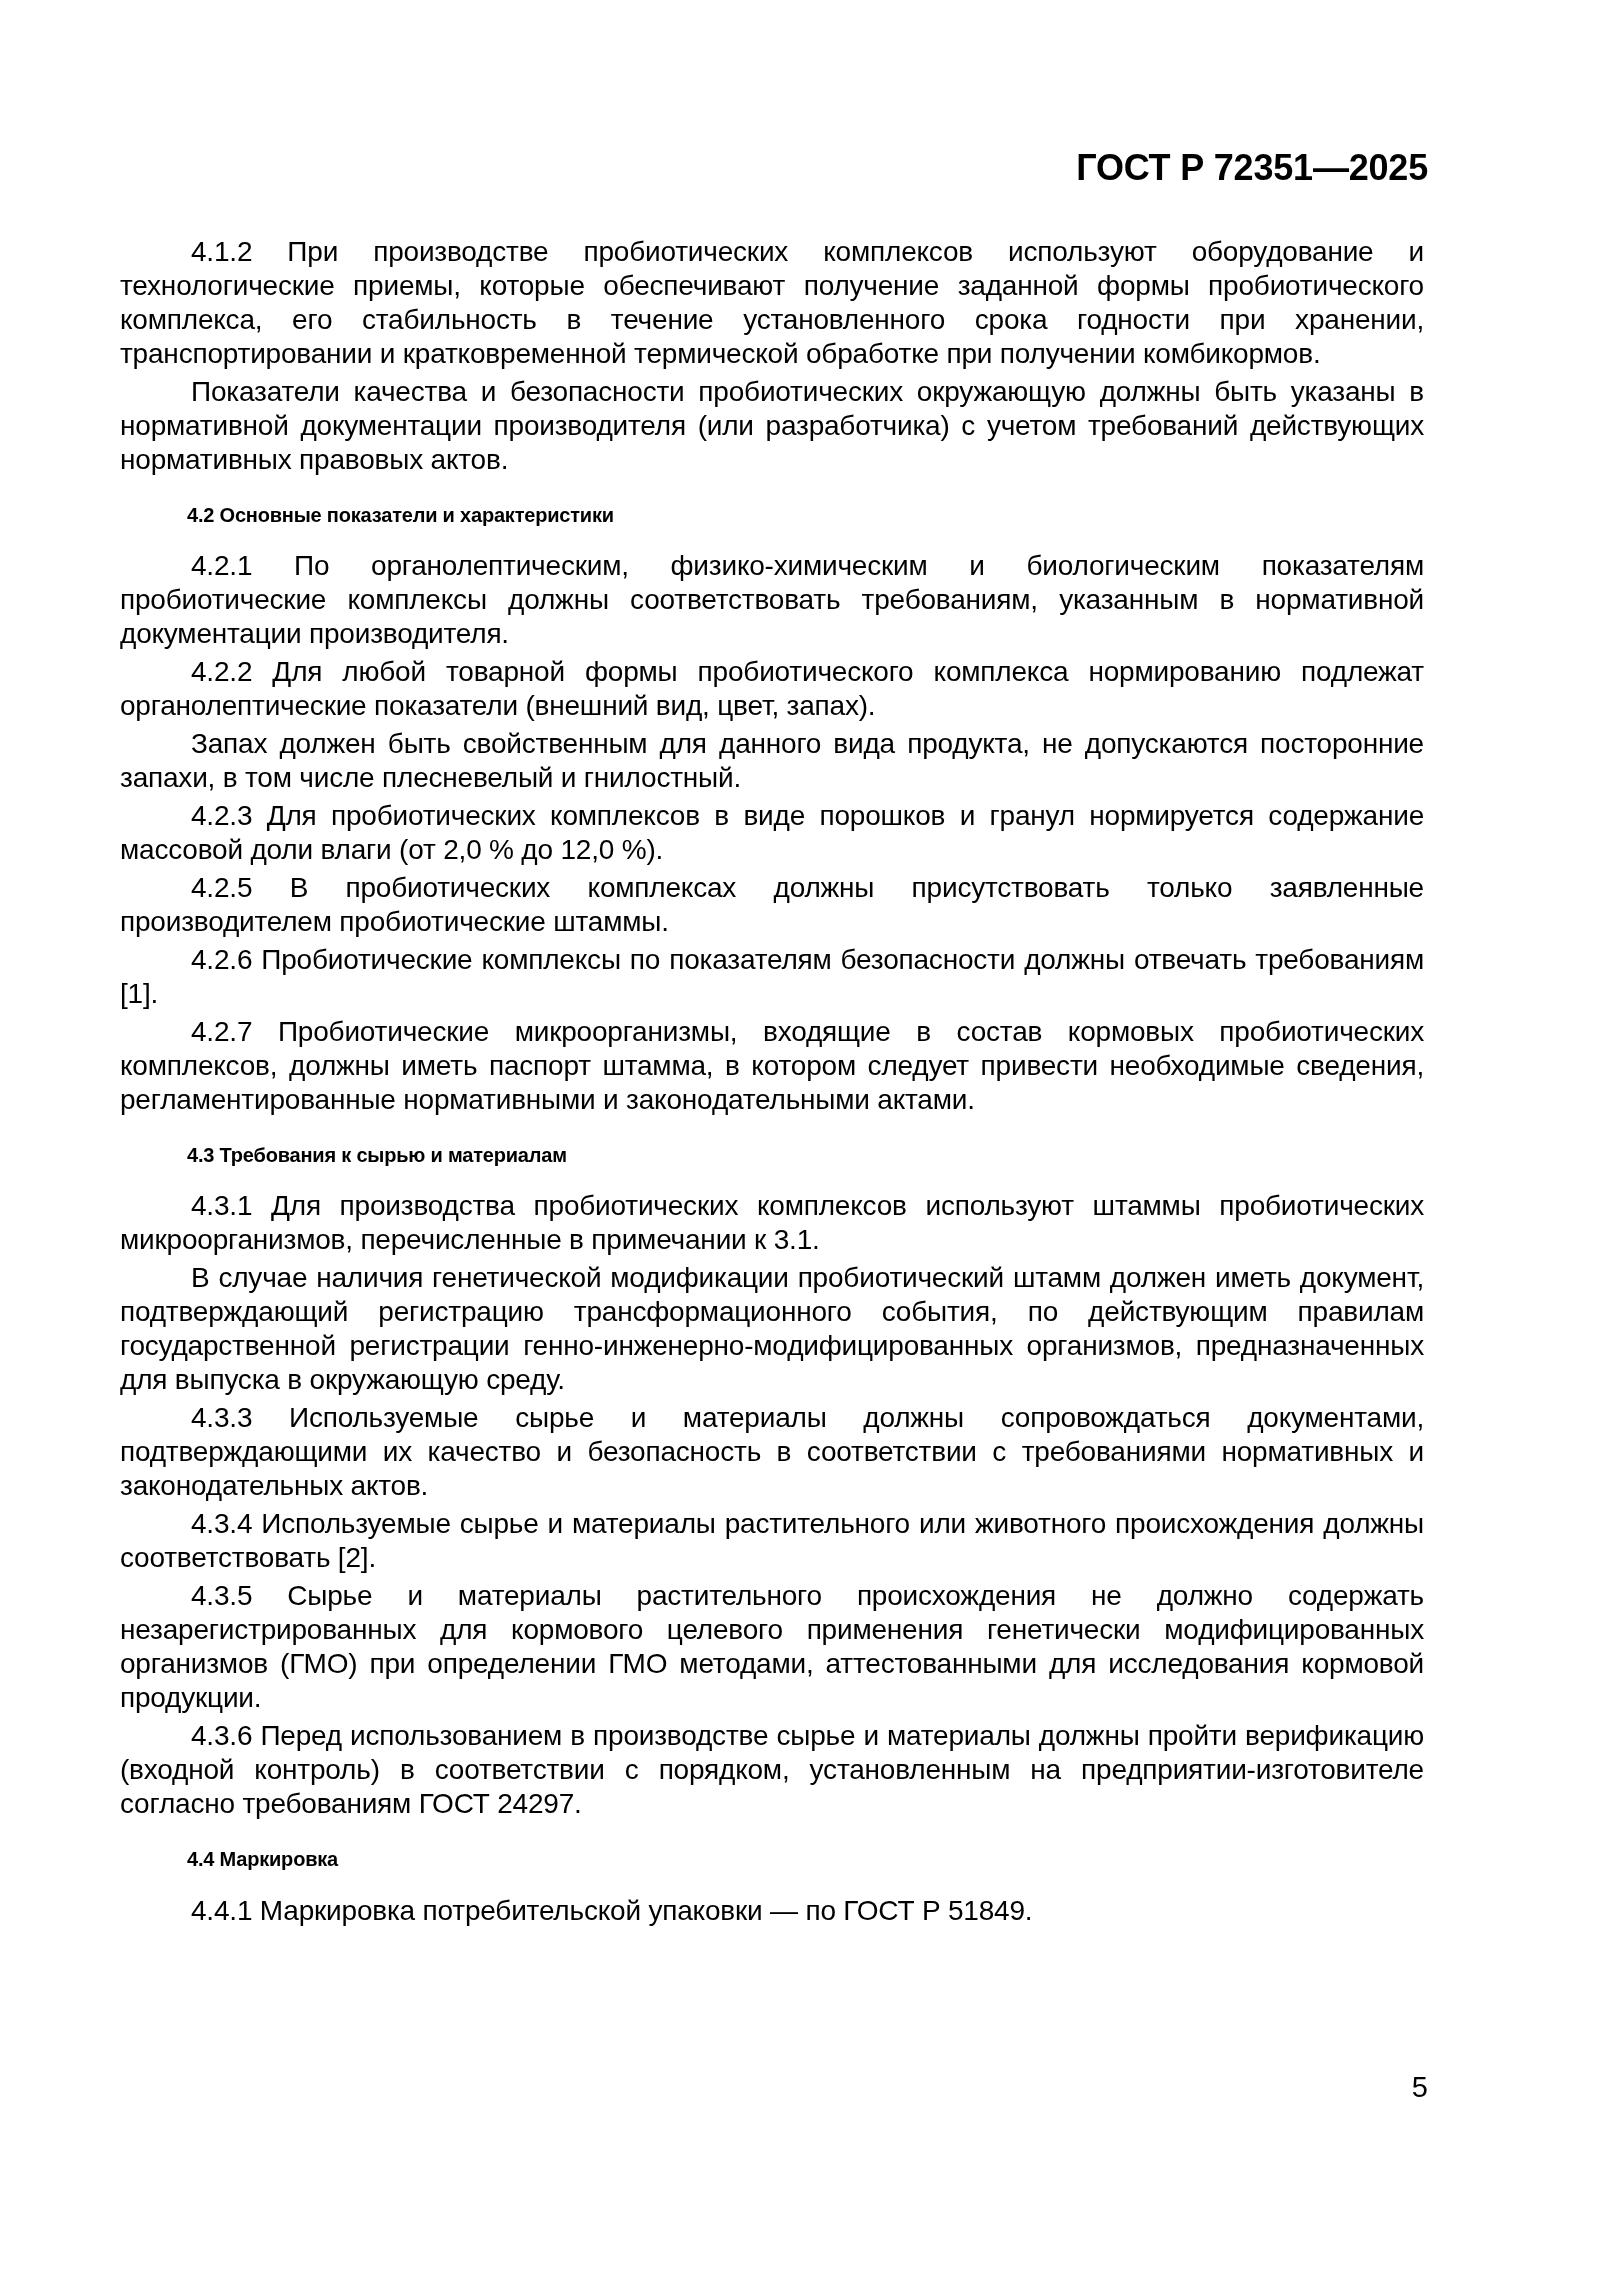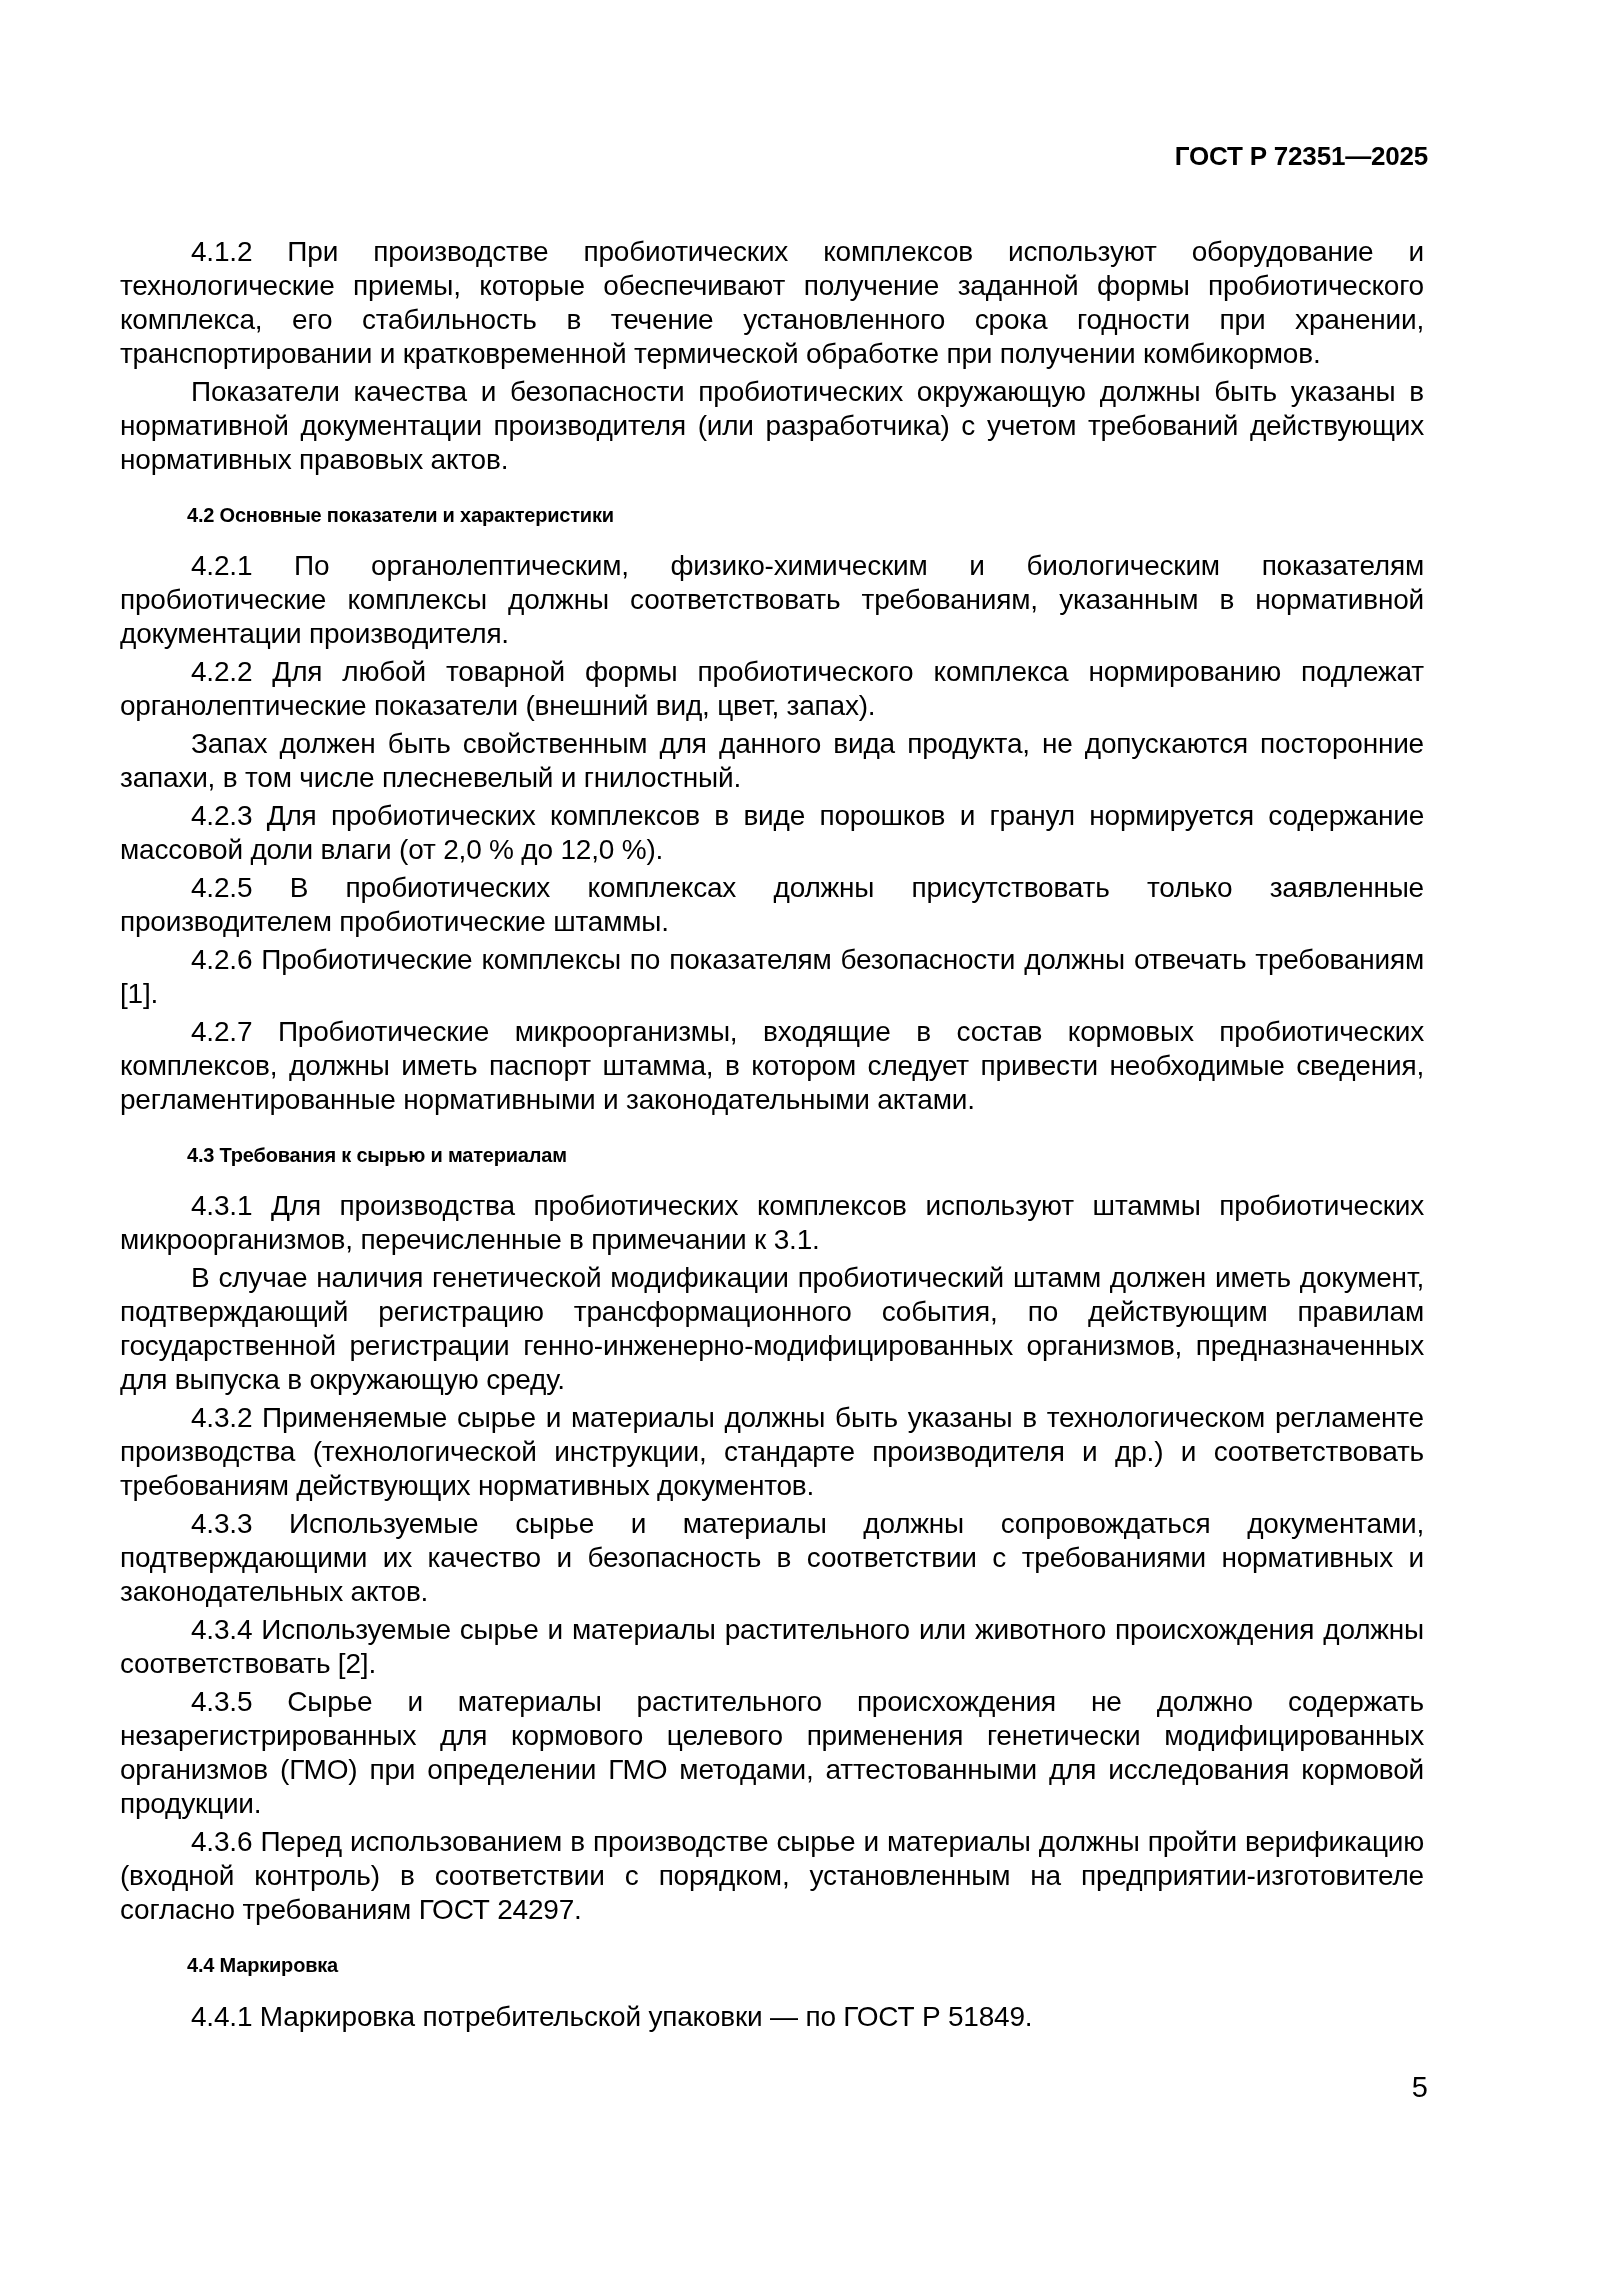--- a/index.html
+++ b/index.html
@@ -11,25 +11,25 @@
     position: relative;
     width: 1621px;
     height: 2293px;
     background: #ffffff;
     color: #000000;
     font-family: "Liberation Sans", "DejaVu Sans", sans-serif;
     overflow: hidden;
   }
   .doc-header {
     position: absolute;
-    top: 141px;
+    top: 147px;
     left: 116px;
     width: 1312px;
     text-align: right;
-    font-size: 26px;
+    font-size: 36px;
     font-weight: bold;
     letter-spacing: -0.2px;
     white-space: nowrap;
   }
   .content {
     position: absolute;
     top: 231px;
     left: 116px;
     width: 1312px;
   }
@@ -70,21 +70,20 @@
       <p>4.2.1  По органолептическим, физико-химическим и биологическим показателям пробиотические комплексы должны соответствовать требованиям, указанным в нормативной документации производителя.</p>
       <p>4.2.2  Для любой товарной формы пробиотического комплекса нормированию подлежат органолептические показатели (внешний вид, цвет, запах).</p>
       <p>Запах должен быть свойственным для данного вида продукта, не допускаются посторонние запахи, в том числе плесневелый и гнилостный.</p>
       <p>4.2.3  Для пробиотических комплексов в виде порошков и гранул нормируется содержание массовой доли влаги (от 2,0 % до 12,0 %).</p>
       <p>4.2.5  В пробиотических комплексах должны присутствовать только заявленные производителем пробиотические штаммы.</p>
       <p>4.2.6  Пробиотические комплексы по показателям безопасности должны отвечать требованиям [1].</p>
       <p>4.2.7  Пробиотические микроорганизмы, входящие в состав кормовых пробиотических комплексов, должны иметь паспорт штамма, в котором следует привести необходимые сведения, регламентированные нормативными и законодательными актами.</p>
       <p class="h">4.3  Требования к сырью и материалам</p>
       <p>4.3.1  Для производства пробиотических комплексов используют штаммы пробиотических микроорганизмов, перечисленные в примечании к 3.1.</p>
       <p>В случае наличия генетической модификации пробиотический штамм должен иметь документ, подтверждающий регистрацию трансформационного события, по действующим правилам государственной регистрации генно-инженерно-модифицированных организмов, предназначенных для выпуска в окружающую среду.</p>
-      <p>4.3.2  Применяемые сырье и материалы должны быть указаны в технологическом регламенте производства (технологической инструкции, стандарте производителя и др.) и соответствовать требованиям действующих нормативных документов.</p>
       <p>4.3.3  Используемые сырье и материалы должны сопровождаться документами, подтверждающими их качество и безопасность в соответствии с требованиями нормативных и законодательных актов.</p>
       <p>4.3.4  Используемые сырье и материалы растительного или животного происхождения должны соответствовать [2].</p>
       <p>4.3.5  Сырье и материалы растительного происхождения не должно содержать незарегистрированных для кормового целевого применения генетически модифицированных организмов (ГМО) при определении ГМО методами, аттестованными для исследования кормовой продукции.</p>
       <p>4.3.6  Перед использованием в производстве сырье и материалы должны пройти верификацию (входной контроль) в соответствии с порядком, установленным на предприятии-изготовителе согласно требованиям ГОСТ 24297.</p>
       <p class="h">4.4  Маркировка</p>
       <p>4.4.1  Маркировка потребительской упаковки — по ГОСТ Р 51849.</p>
     </div>
 
   <div class="page-number">5</div>
 </div>

